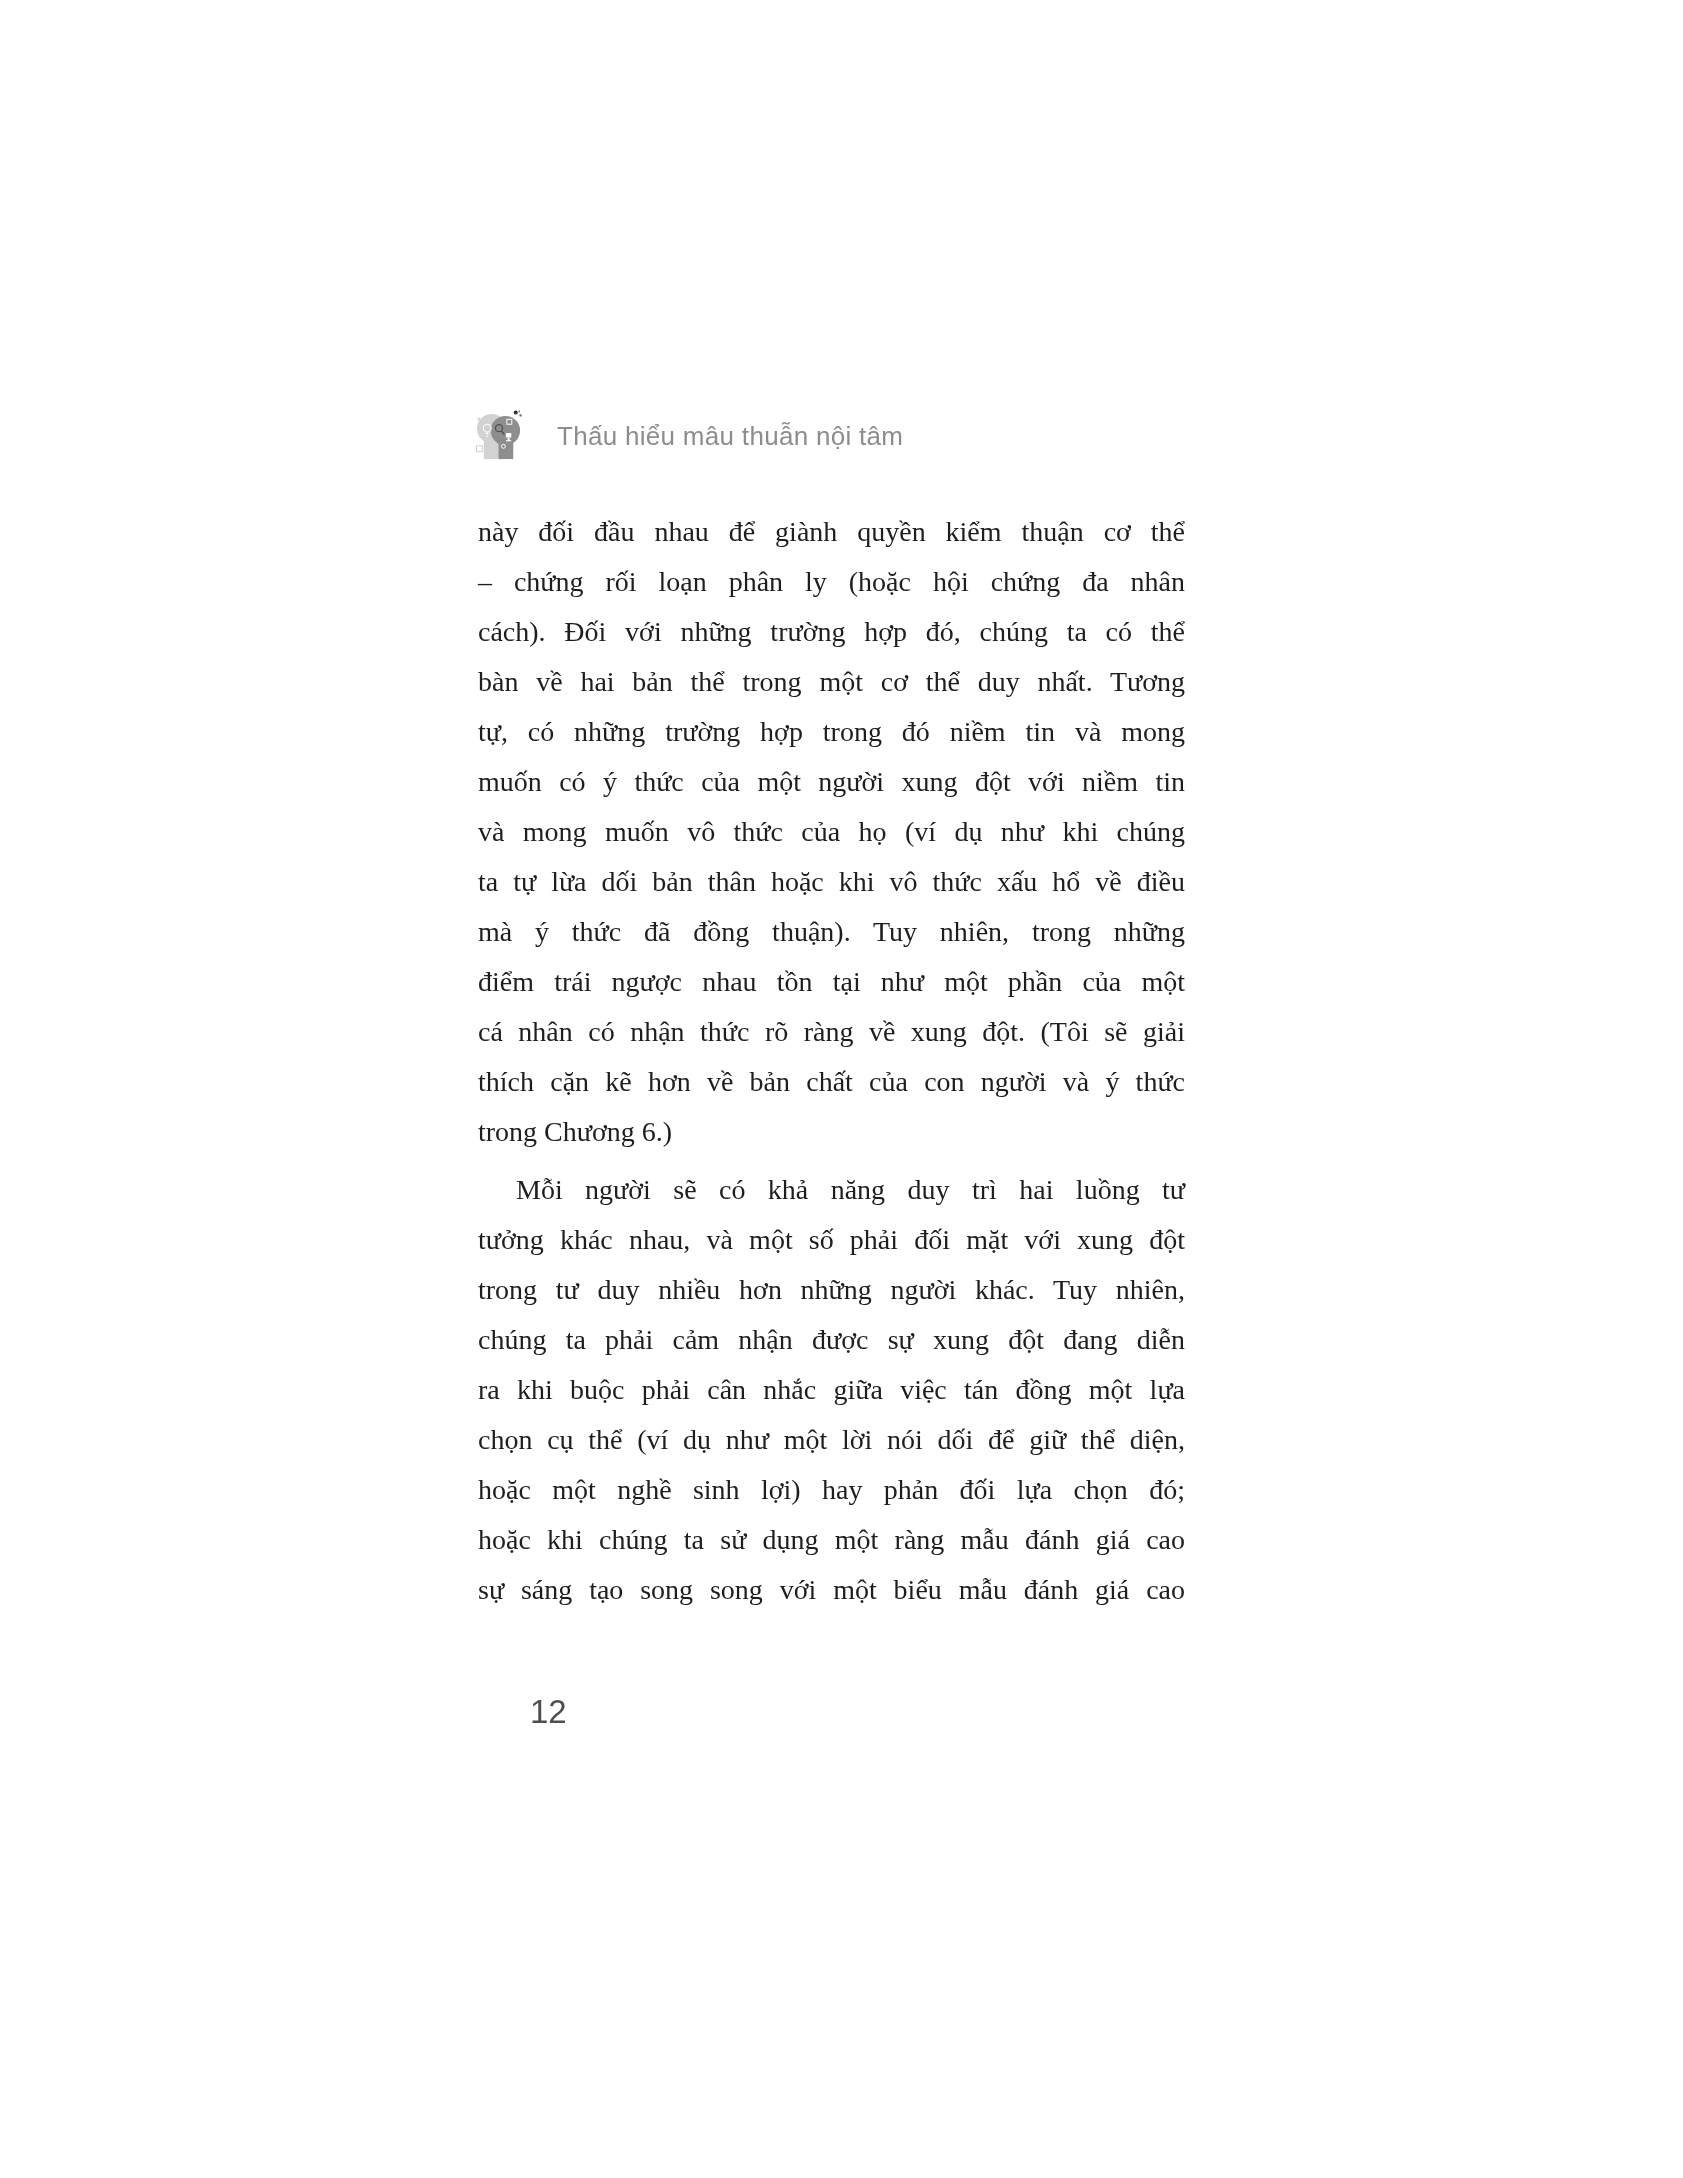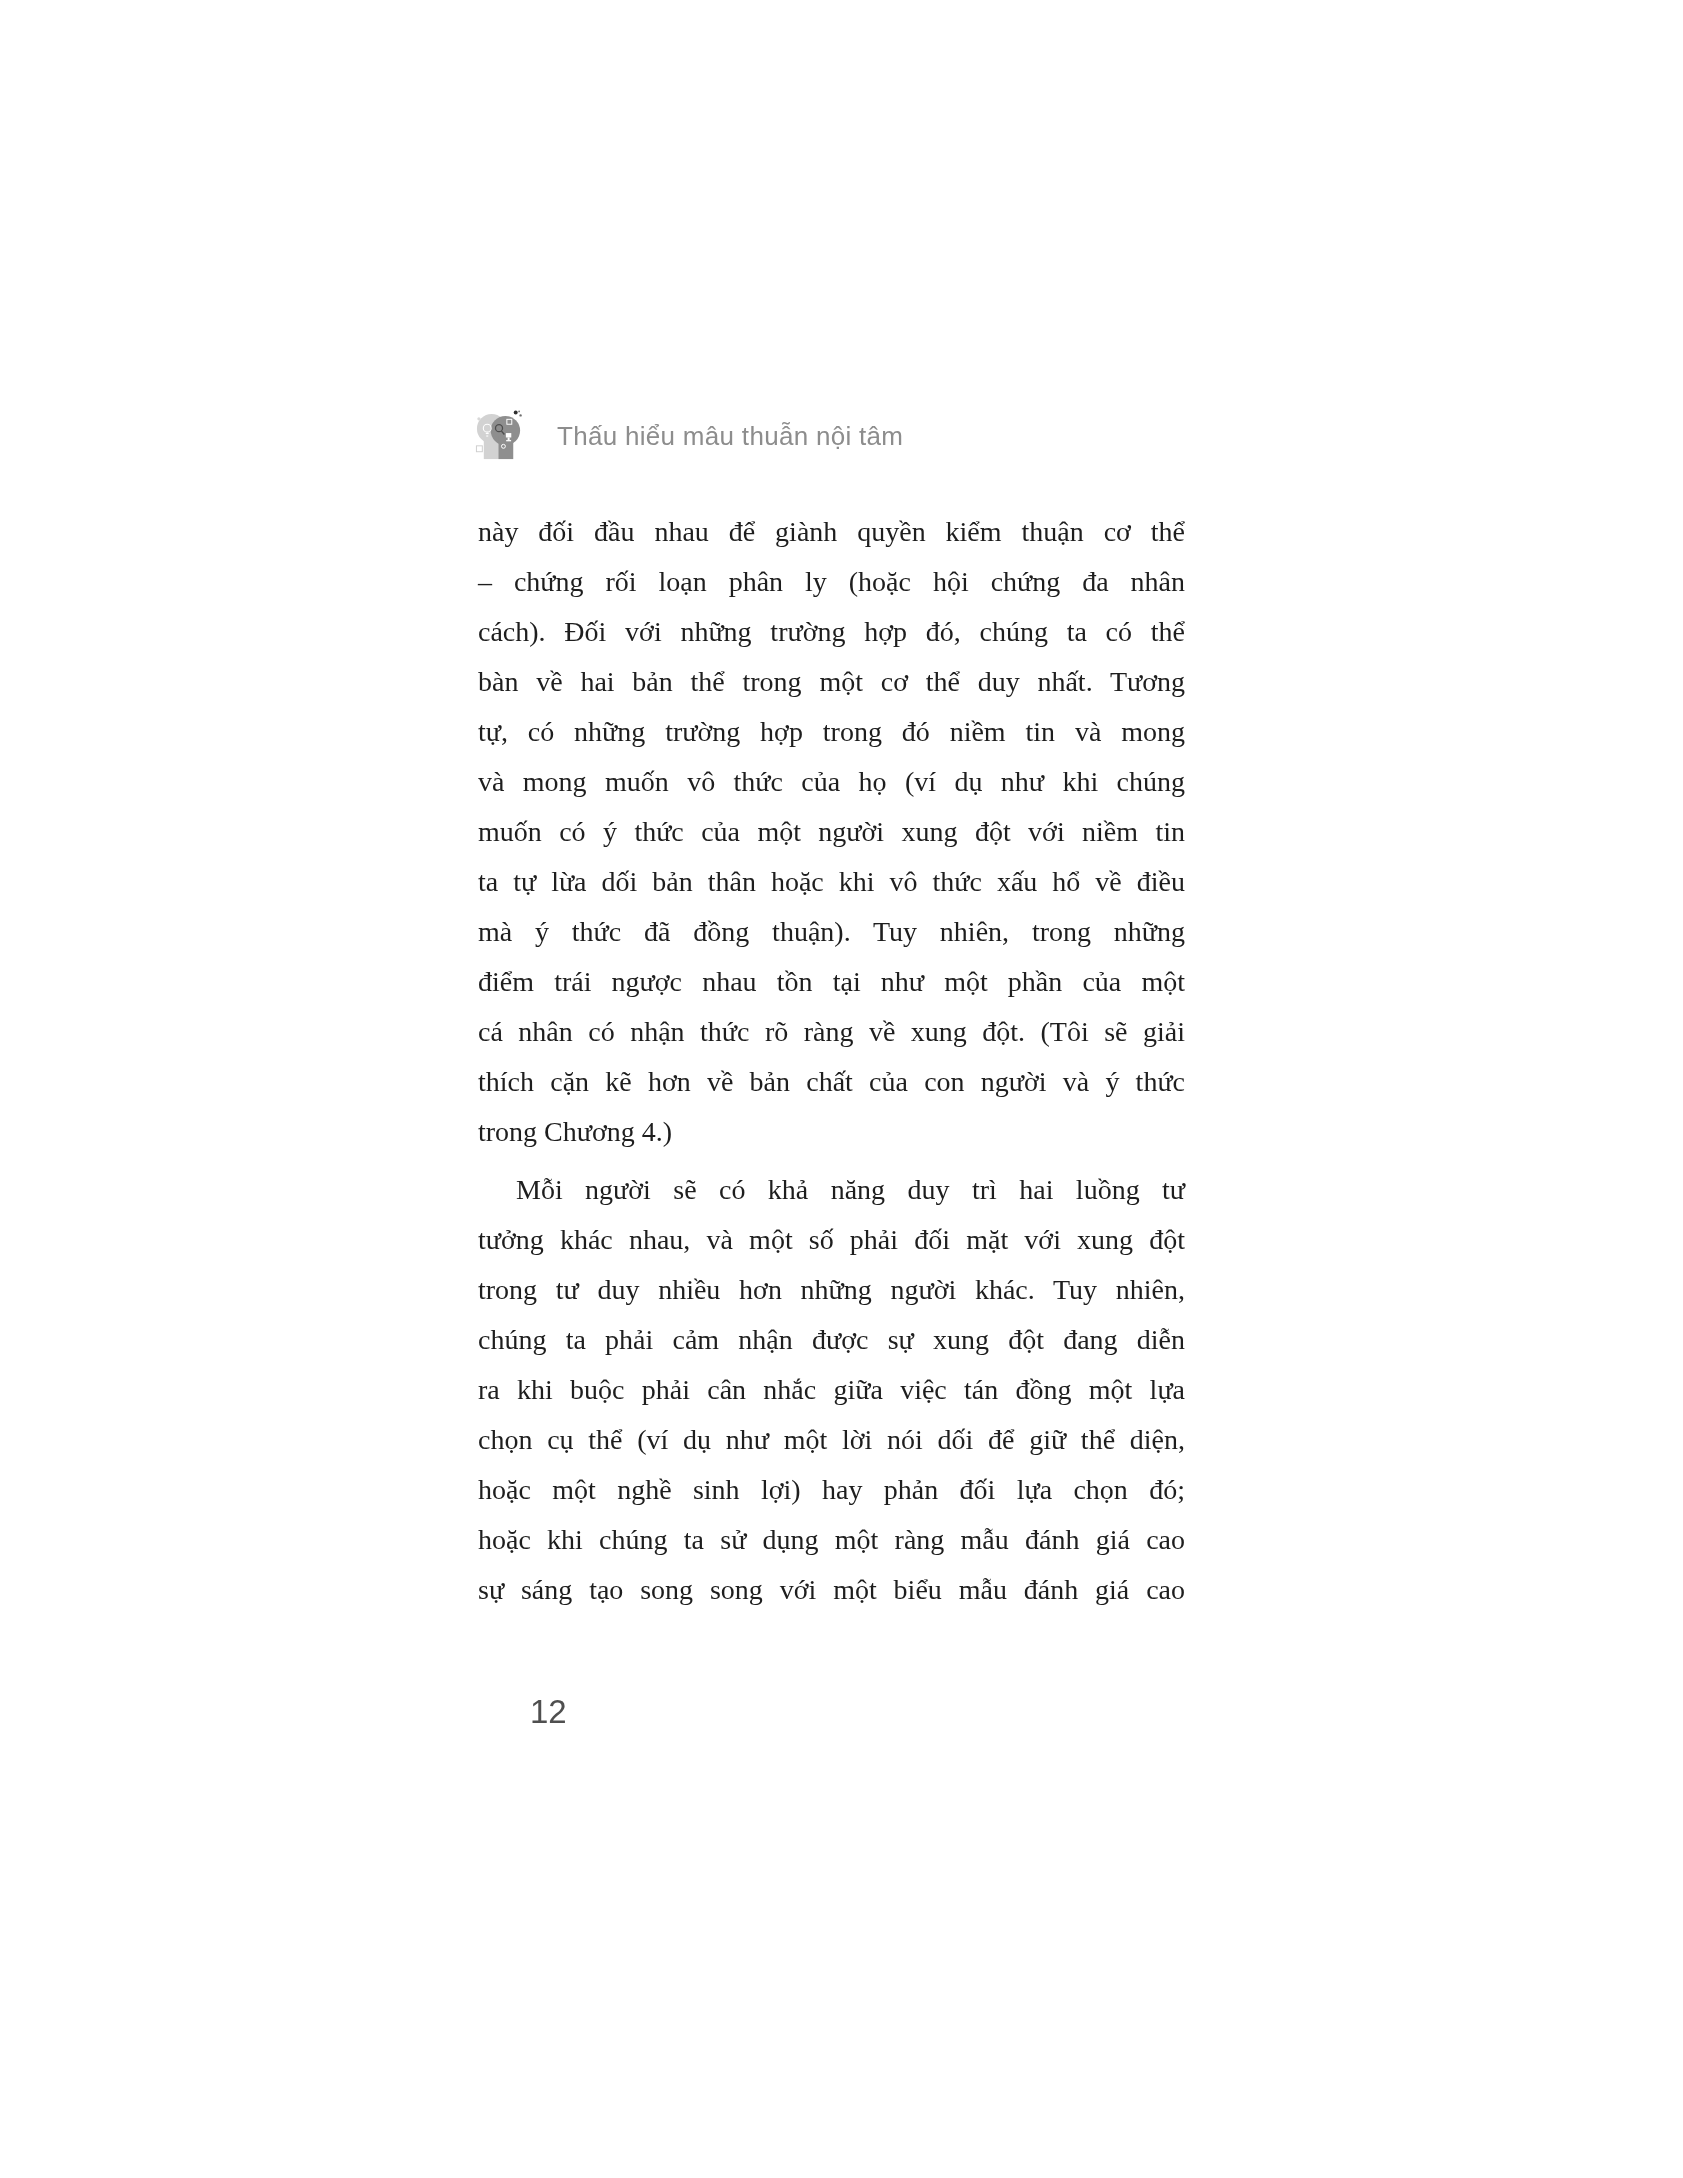--- a/index.html
+++ b/index.html
@@ -97,28 +97,28 @@
     <span class="header-title">Thấu hiểu mâu thuẫn nội tâm</span>
   </header>
 
   <main class="text-block">
       <div class="paragraph">
         <div class="line">này đối đầu nhau để giành quyền kiểm thuận cơ thể</div>
         <div class="line">– chứng rối loạn phân ly (hoặc hội chứng đa nhân</div>
         <div class="line">cách). Đối với những trường hợp đó, chúng ta có thể</div>
         <div class="line">bàn về hai bản thể trong một cơ thể duy nhất. Tương</div>
         <div class="line">tự, có những trường hợp trong đó niềm tin và mong</div>
+        <div class="line">muốn có ý thức của một người xung đột với niềm tin</div>
         <div class="line">và mong muốn vô thức của họ (ví dụ như khi chúng</div>
-        <div class="line">muốn có ý thức của một người xung đột với niềm tin</div>
         <div class="line">ta tự lừa dối bản thân hoặc khi vô thức xấu hổ về điều</div>
         <div class="line">mà ý thức đã đồng thuận). Tuy nhiên, trong những</div>
         <div class="line">điểm trái ngược nhau tồn tại như một phần của một</div>
         <div class="line">cá nhân có nhận thức rõ ràng về xung đột. (Tôi sẽ giải</div>
         <div class="line">thích cặn kẽ hơn về bản chất của con người và ý thức</div>
-        <div class="line no-justify">trong Chương 4.)</div>
+        <div class="line no-justify">trong Chương 6.)</div>
       </div>
       <div class="paragraph">
         <div class="line indent">Mỗi người sẽ có khả năng duy trì hai luồng tư</div>
         <div class="line">tưởng khác nhau, và một số phải đối mặt với xung đột</div>
         <div class="line">trong tư duy nhiều hơn những người khác. Tuy nhiên,</div>
         <div class="line">chúng ta phải cảm nhận được sự xung đột đang diễn</div>
         <div class="line">ra khi buộc phải cân nhắc giữa việc tán đồng một lựa</div>
         <div class="line">chọn cụ thể (ví dụ như một lời nói dối để giữ thể diện,</div>
         <div class="line">hoặc một nghề sinh lợi) hay phản đối lựa chọn đó;</div>
         <div class="line">hoặc khi chúng ta sử dụng một ràng mẫu đánh giá cao</div>

